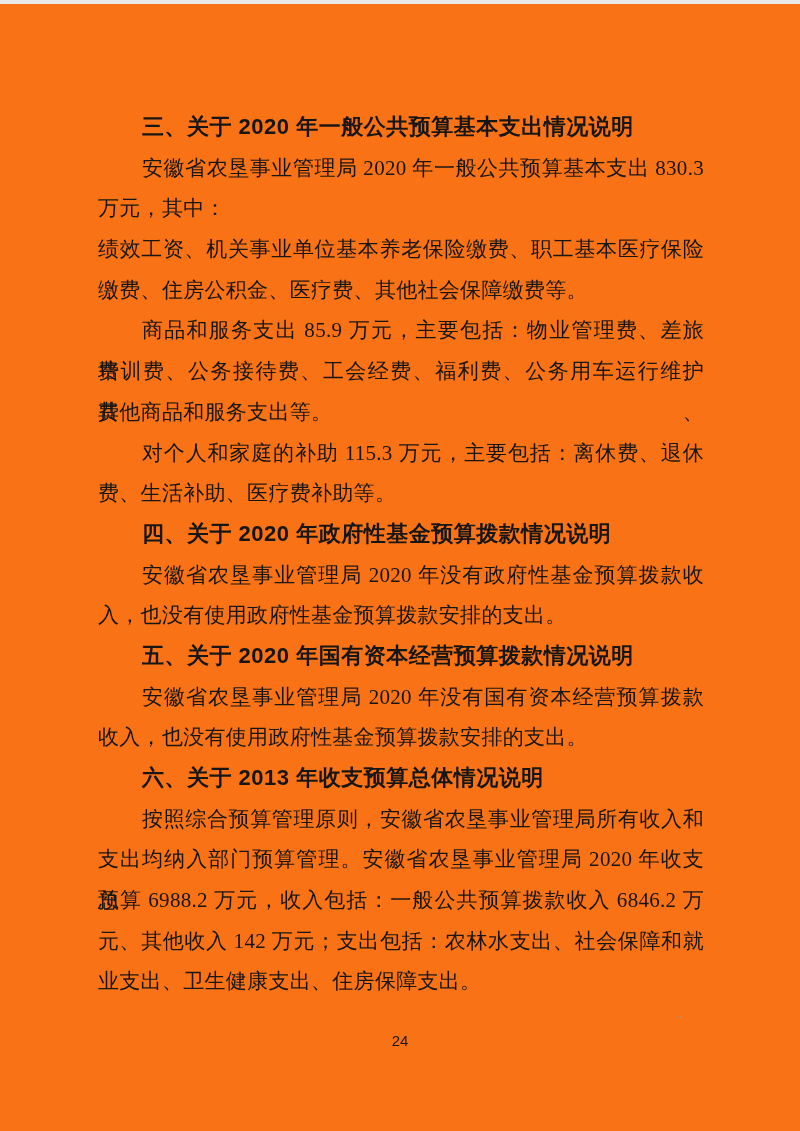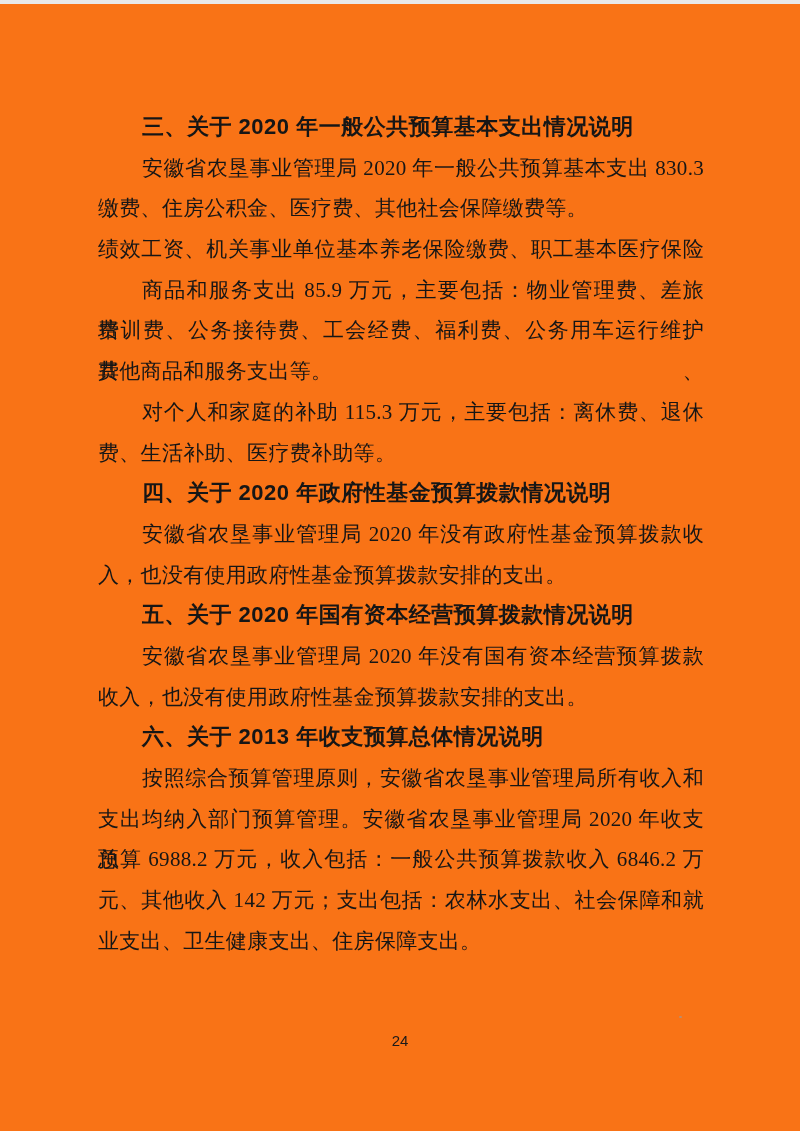--- a/index.html
+++ b/index.html
@@ -63,23 +63,24 @@
 </style>
 </head>
 <body>
 
 <div class="page">
   <div class="content">
 
     <div class="line heading">三、关于 2020 年一般公共预算基本支出情况说明</div>
 
     <div class="line indent just">安徽省农垦事业管理局 2020 年一般公共预算基本支出 830.3</div>
+    <div class="line">万元，其中：</div>
 
+    <div class="line just">绩效工资、机关事业单位基本养老保险缴费、职工基本医疗保险</div>
     <div class="line">缴费、住房公积金、医疗费、其他社会保障缴费等。</div>
-    <div class="line just">绩效工资、机关事业单位基本养老保险缴费、职工基本医疗保险</div>
 
     <div class="line indent just">商品和服务支出 85.9 万元，主要包括：物业管理费、差旅费、</div>
     <div class="line just">培训费、公务接待费、工会经费、福利费、公务用车运行维护费、</div>
     <div class="line">其他商品和服务支出等。</div>
 
     <div class="line indent just">对个人和家庭的补助 115.3 万元，主要包括：离休费、退休</div>
     <div class="line">费、生活补助、医疗费补助等。</div>
 
     <div class="line heading">四、关于 2020 年政府性基金预算拨款情况说明</div>
 

